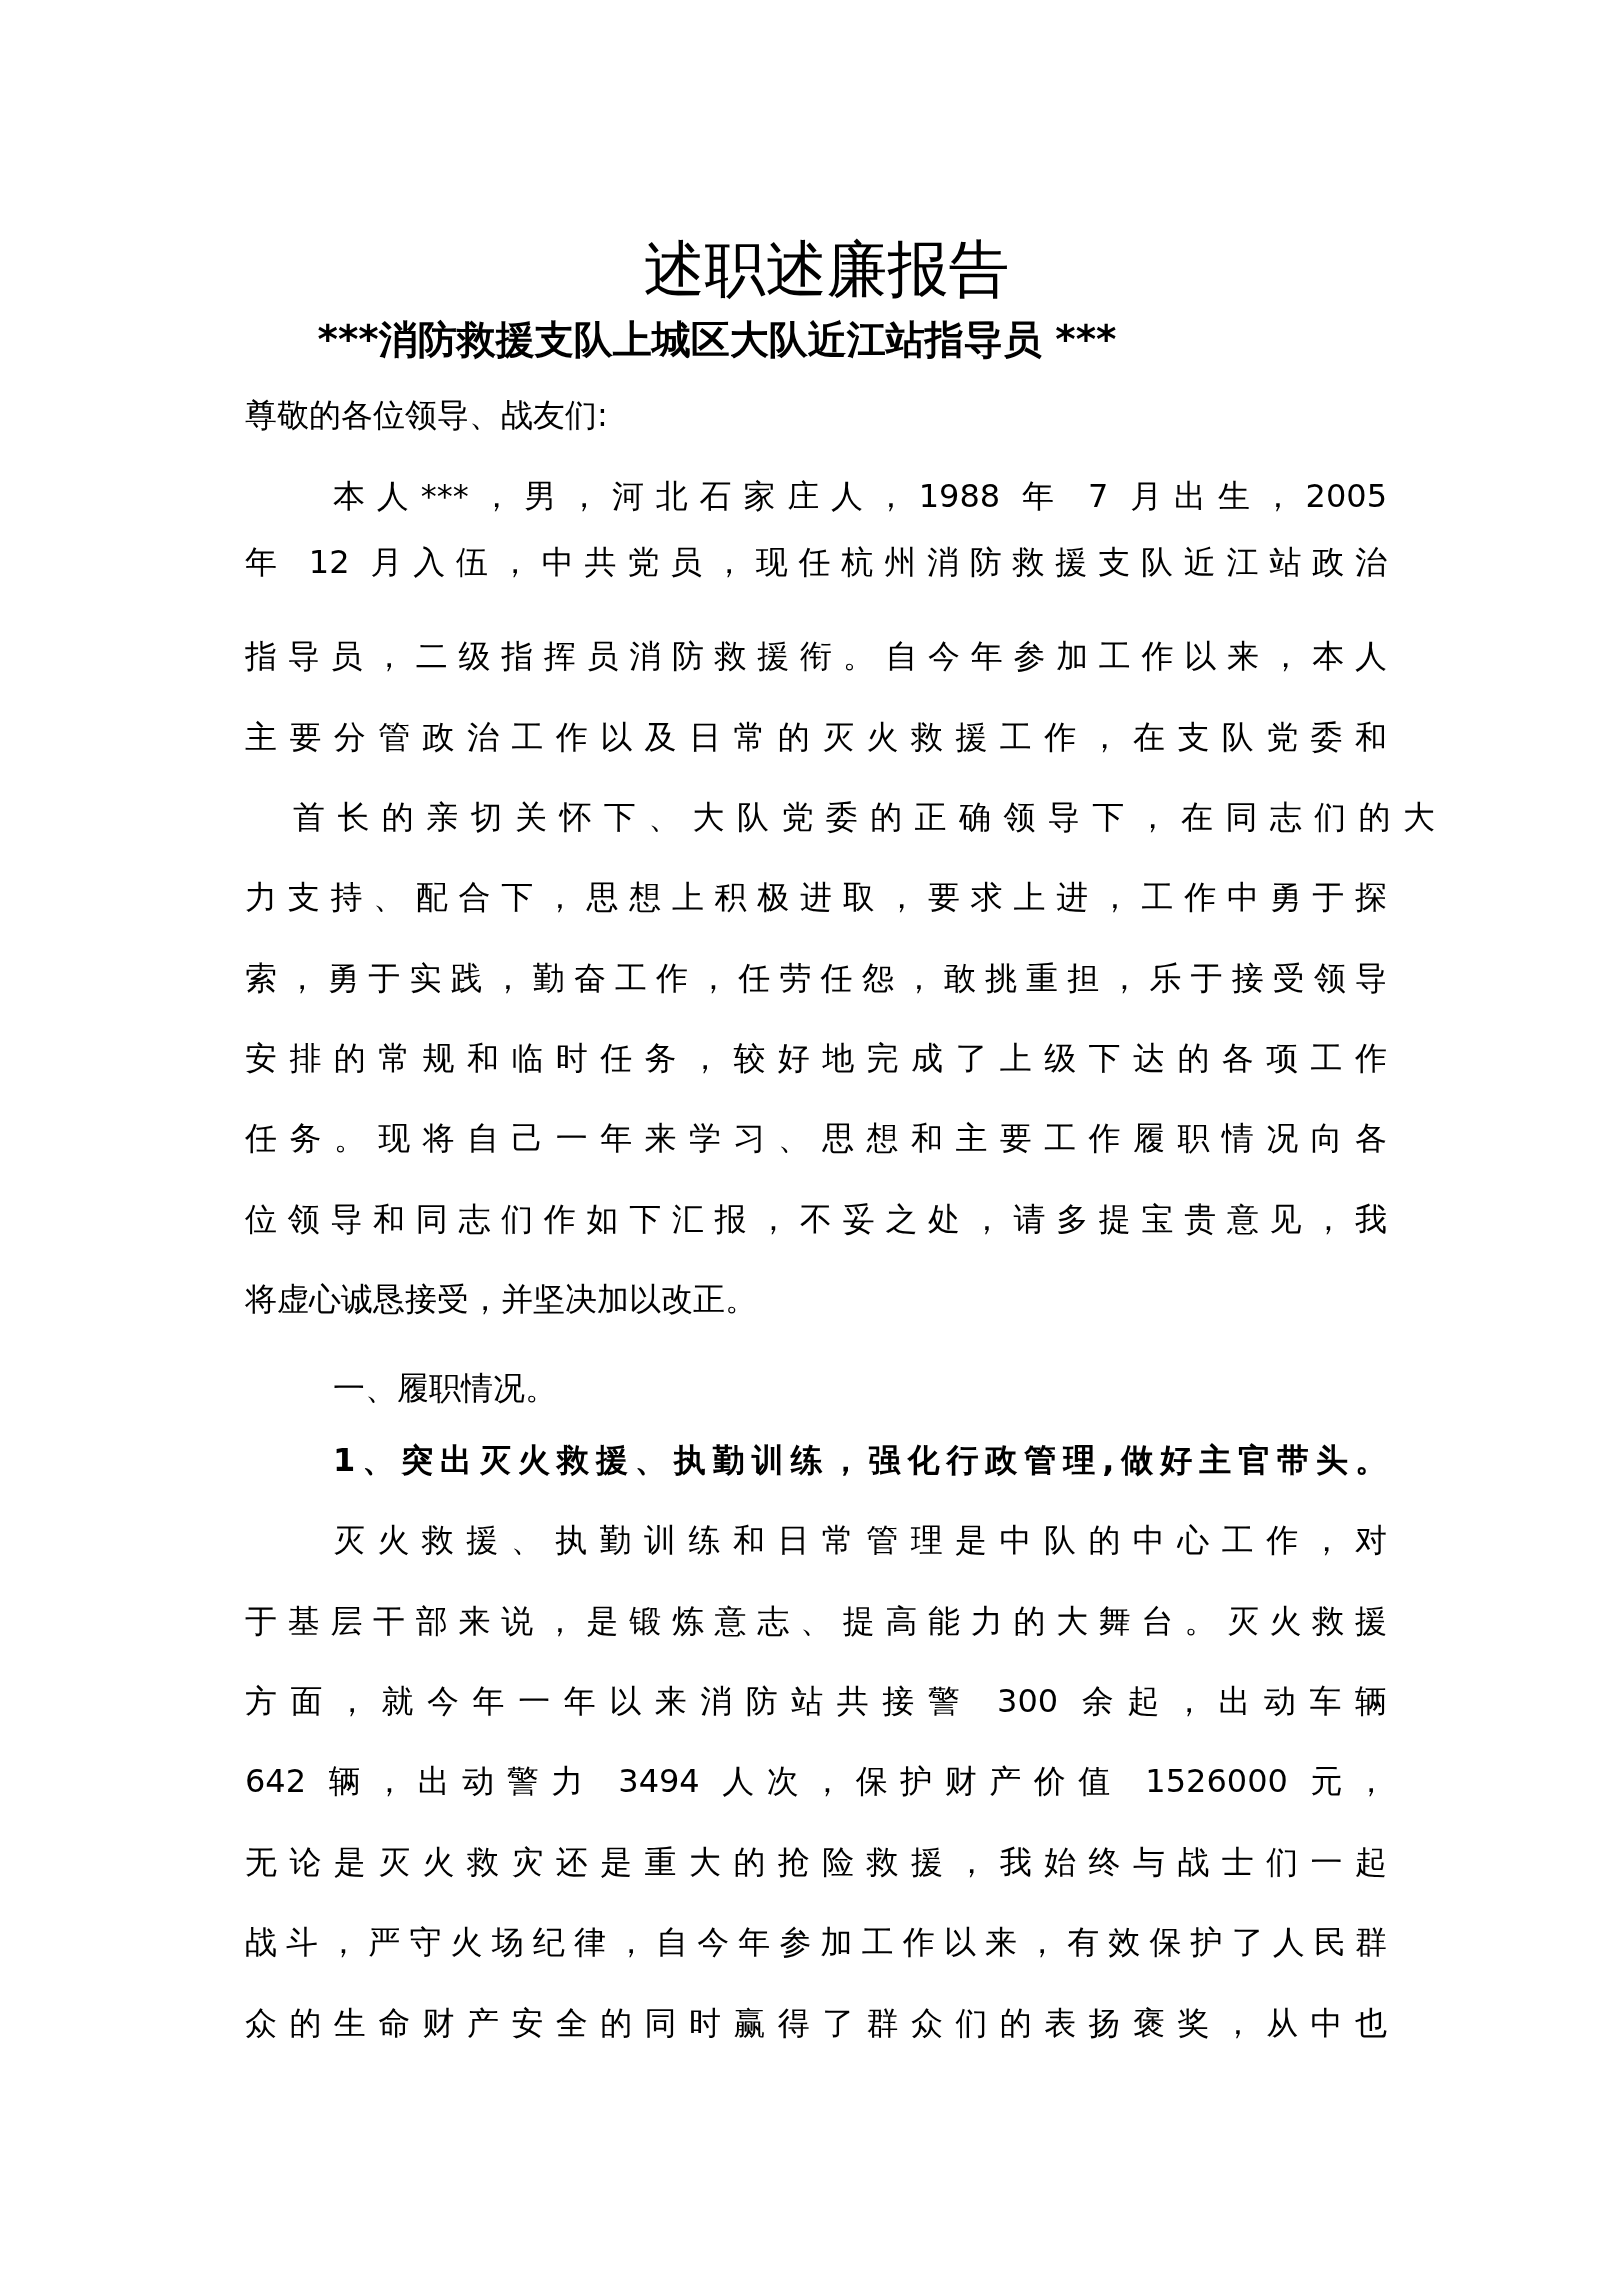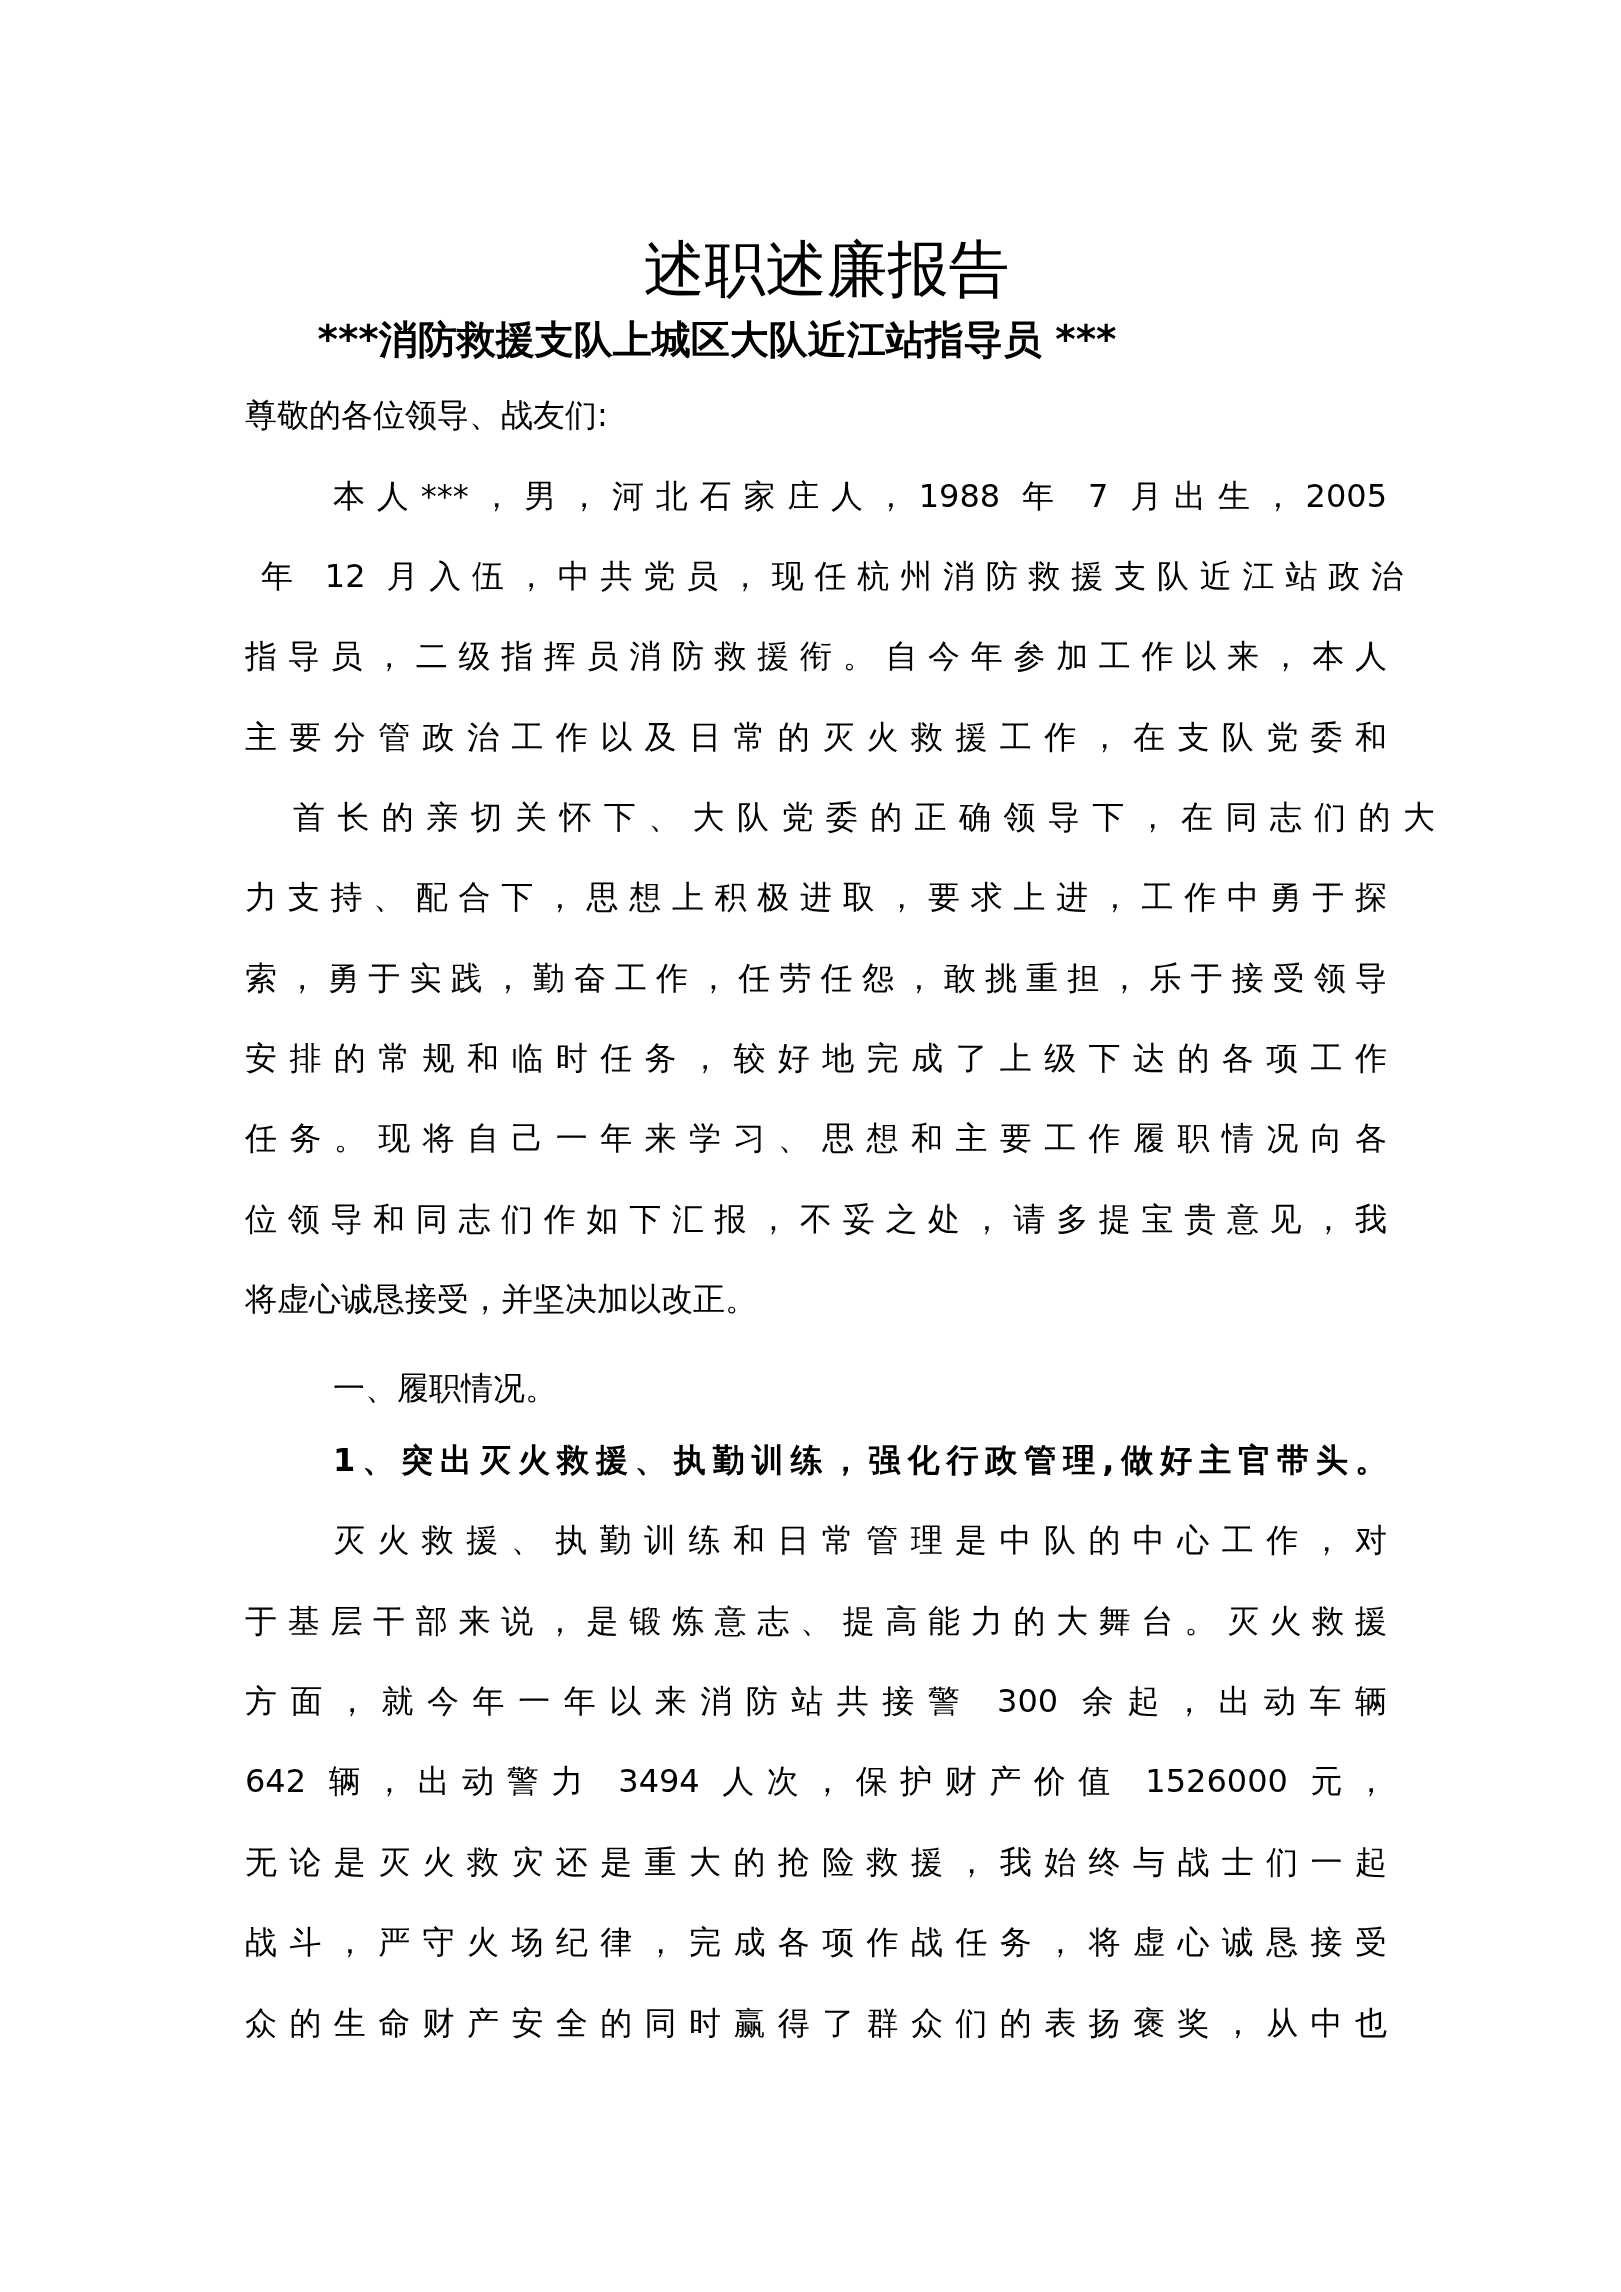--- a/index.html
+++ b/index.html
@@ -71,36 +71,36 @@
 <body>
 
 <div class="page">
 
   <h1 class="title">述职述廉报告</h1>
   <h2 class="subtitle">***消防救援支队上城区大队近江站指导员  ***</h2>
 
   <p class="line last" style="top:388px;">尊敬的各位领导、战友们:</p>
 
   <p class="line indent" style="top:469px;">本人***，男，河北石家庄人，1988 年 7 月出生，2005</p>
-  <p class="line" style="top:549px;margin-left:16px;">年 12 月入伍，中共党员，现任杭州消防救援支队近江站政治</p>
+  <p class="line" style="top:535px;">年 12 月入伍，中共党员，现任杭州消防救援支队近江站政治</p>
   <p class="line" style="top:629px;">指导员，二级指挥员消防救援衔。自今年参加工作以来，本人</p>
   <p class="line" style="top:710px;">主要分管政治工作以及日常的灭火救援工作，在支队党委和</p>
   <p class="line" style="top:790px;margin-left:48px;">首长的亲切关怀下、大队党委的正确领导下，在同志们的大</p>
   <p class="line" style="top:870px;">力支持、配合下，思想上积极进取，要求上进，工作中勇于探</p>
   <p class="line" style="top:951px;">索，勇于实践，勤奋工作，任劳任怨，敢挑重担，乐于接受领导</p>
   <p class="line" style="top:1031px;">安排的常规和临时任务，较好地完成了上级下达的各项工作</p>
   <p class="line" style="top:1111px;">任务。现将自己一年来学习、思想和主要工作履职情况向各</p>
   <p class="line" style="top:1192px;">位领导和同志们作如下汇报，不妥之处，请多提宝贵意见，我</p>
   <p class="line last" style="top:1272px;">将虚心诚恳接受，并坚决加以改正。</p>
 
   <p class="line indent last" style="top:1353px;margin-top:8px;">一、履职情况。</p>
   <p class="line indent bold" style="top:1433px;">1、突出灭火救援、执勤训练，强化行政管理,做好主官带头。</p>
 
   <p class="line indent" style="top:1513px;">灭火救援、执勤训练和日常管理是中队的中心工作，对</p>
   <p class="line" style="top:1594px;">于基层干部来说，是锻炼意志、提高能力的大舞台。灭火救援</p>
   <p class="line" style="top:1674px;">方面，就今年一年以来消防站共接警 300 余起，出动车辆</p>
   <p class="line" style="top:1754px;">642 辆，出动警力 3494 人次，保护财产价值 1526000 元，</p>
   <p class="line" style="top:1835px;">无论是灭火救灾还是重大的抢险救援，我始终与战士们一起</p>
-  <p class="line" style="top:1915px;">战斗，严守火场纪律，完成各项作战任务，将虚心诚恳接受</p>
+  <p class="line" style="top:1915px;">战斗，严守火场纪律，自今年参加工作以来，有效保护了人民群</p>
   <p class="line" style="top:1996px;">众的生命财产安全的同时赢得了群众们的表扬褒奖，从中也</p>
 
 </div>
 
 
 </body></html>

